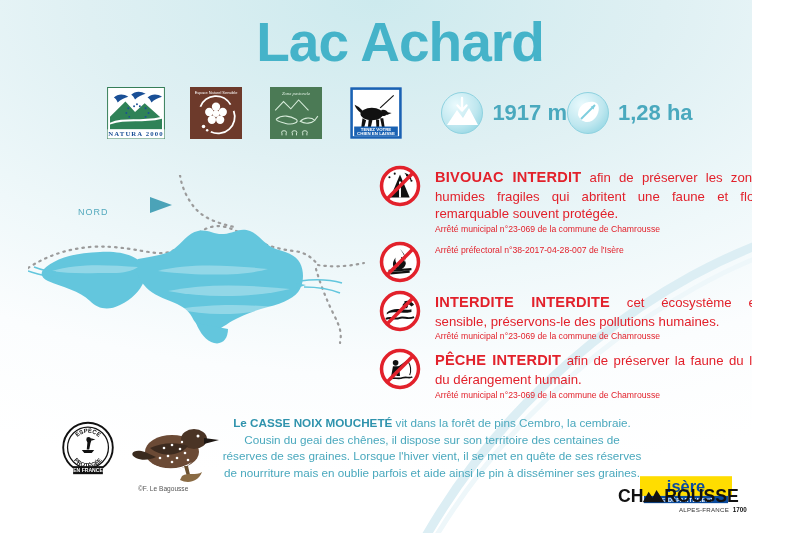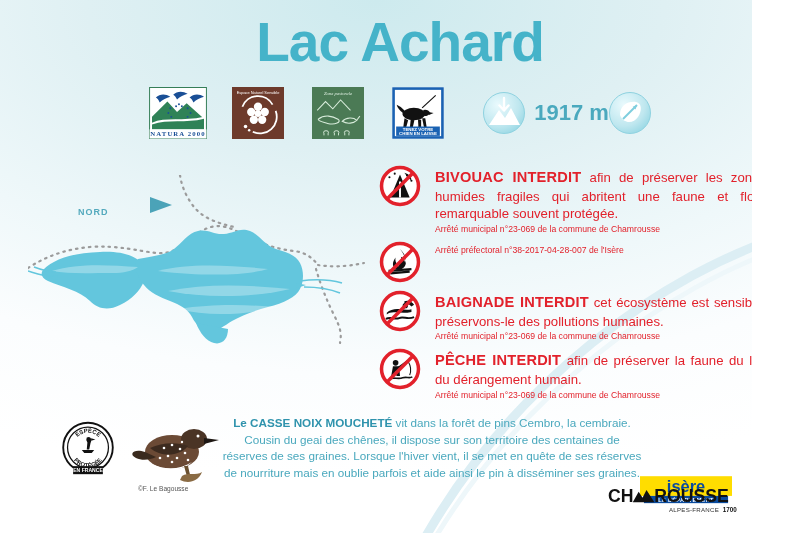--- a/index.html
+++ b/index.html
@@ -34,21 +34,21 @@
   .fact{display:flex;align-items:center;gap:9px;}
   .fact-icon{width:40px;height:40px;border-radius:50%;
     background:radial-gradient(circle at 35% 30%,#eafafd 0%,#bfe7ef 55%,#7fcede 100%);
     border:1px solid #8ed2e0;position:relative;overflow:hidden;flex:0 0 auto;}
   .fact-icon svg{position:absolute;inset:0;width:100%;height:100%;}
   .fact-text{font-size:22px;font-weight:bold;color:#4aa9be;letter-spacing:0px;white-space:nowrap;}
 
   
   .map{position:absolute;left:28px;top:175px;width:350px;height:215px;}
   .map svg{display:block;width:100%;height:100%;}
-  .nord-label{position:absolute;left:78px;top:207px;font-size:9px;font-weight:bold;
+  .nord-label{position:absolute;left:78px;top:207px;font-size:9px;font-weight:normal;
     letter-spacing:1px;color:#53a9bd;}
 
   
   .rules{position:absolute;left:378px;top:166px;width:388px;}
   .rule{display:flex;gap:13px;margin-bottom:7px;}
   .rule-icon{width:44px;height:44px;flex:0 0 auto;margin-top:-2px;}
   .rule-icon svg{display:block;width:100%;height:100%;}
   .rule-body{flex:1 1 auto;padding-top:2px;}
   .rule-main{font-size:13.2px;color:#e2212b;line-height:1.34;text-align:justify;}
   .rule-main .strong{font-weight:bold;font-size:14.6px;letter-spacing:0.2px;}
@@ -61,21 +61,21 @@
   .bird-photo{position:absolute;left:122px;top:414px;width:100px;height:72px;}
   .bird-photo svg{display:block;width:100%;height:100%;}
   .bird-credit{position:absolute;left:138px;top:485px;font-size:6.6px;color:#555;}
   .bird-text{position:absolute;left:222px;top:415px;width:420px;
     font-size:11.7px;line-height:1.41;color:#49a8bd;text-align:center;}
   .bird-text .strong{font-weight:bold;color:#2f93ad;}
 
   
   .isere{position:absolute;right:20px;top:450px;width:92px;height:28px;margin-top:26px;}
   .isere svg{display:block;width:100%;height:100%;}
-  .chamrousse{position:absolute;right:14px;top:484px;width:132px;height:34px;}
+  .chamrousse{position:absolute;right:4px;top:484px;width:132px;height:34px;}
   .chamrousse svg{display:block;width:100%;height:100%;}
 </style>
 </head>
 <body>
 
 <div class="poster">
 
   <div class="swoosh">
     <svg viewBox="0 0 430 330" preserveAspectRatio="none">
       <path d="M430,20 C300,60 150,170 60,330" fill="none" stroke="#dceef4" stroke-width="9"></path>
@@ -185,20 +185,21 @@
         <div class="fact-text">1917 m</div>
       </div>
       <div class="fact">
         <div class="fact-icon">
           <svg viewBox="0 0 40 40">
             <path d="M10,22 C10,12 18,8 26,9 C32,10 32,18 28,24 C24,30 14,32 10,22 Z" fill="#ffffff"></path>
             <path d="M13,26 L27,12" stroke="#7fcede" stroke-width="2" fill="none"></path>
             <path d="M27,12 l-1.5,4.5 l-2.8,-2.8 z" fill="#7fcede"></path>
           </svg>
         </div>
+        <div class="fact-text">1,28 ha</div>
       </div>
     </div>
   </div>
 
   <div class="map">
     <svg viewBox="0 0 350 215">
       <g fill="none" stroke="#9b9b9b" stroke-width="2.2" stroke-dasharray="1.5 5" stroke-linecap="round">
         <path d="M0,93 C20,80 40,74 62,72 C90,70 110,76 128,78 C148,80 160,66 172,57
                  C186,48 198,50 212,58 C230,68 248,74 266,76 C276,77 284,82 290,90"></path>
         <path d="M152,0 C154,14 160,24 166,32 C176,44 190,48 206,52"></path>
@@ -283,21 +284,21 @@
             <circle cx="31" cy="19" r="3"></circle>
             <path d="M10,27 C14,23 20,22 26,23 C30,23.5 34,24 38,23 L38,26
                      C32,27.5 26,27 20,26.5 C16,26 12,27 10,29 Z"></path>
             <path d="M30,14 C34,12 39,14 41,18 L38,20 C36,17 33,16 30,17 Z"></path>
           </g>
           <path d="M9,34 C14,31 19,35 24,33 C29,31 34,35 41,32" stroke="#111" stroke-width="2.2" fill="none"></path>
           <line x1="10" y1="40" x2="40" y2="10" stroke="#e2212b" stroke-width="4"></line>
         </svg>
       </div>
       <div class="rule-body">
-        <div class="rule-main"><span class="strong">BAIGNADE  INTERDIT</span><span>  cet écosystème est sensible, préservons-le des pollutions humaines.</span></div>
+        <div class="rule-main"><span class="strong">INTERDITE  INTERDITE</span><span>  cet écosystème est sensible, préservons-le des pollutions humaines.</span></div>
         <div class="rule-ref">Arrêté municipal n°23-069 de la commune de Chamrousse</div>
       </div>
     </div>
 
     <div class="rule">
       <div class="rule-icon">
         <svg viewBox="0 0 50 50">
           <circle cx="25" cy="25" r="21" fill="#fff" stroke="#e2212b" stroke-width="4"></circle>
           <g fill="#111">
             <circle cx="20" cy="18" r="3.2"></circle>

